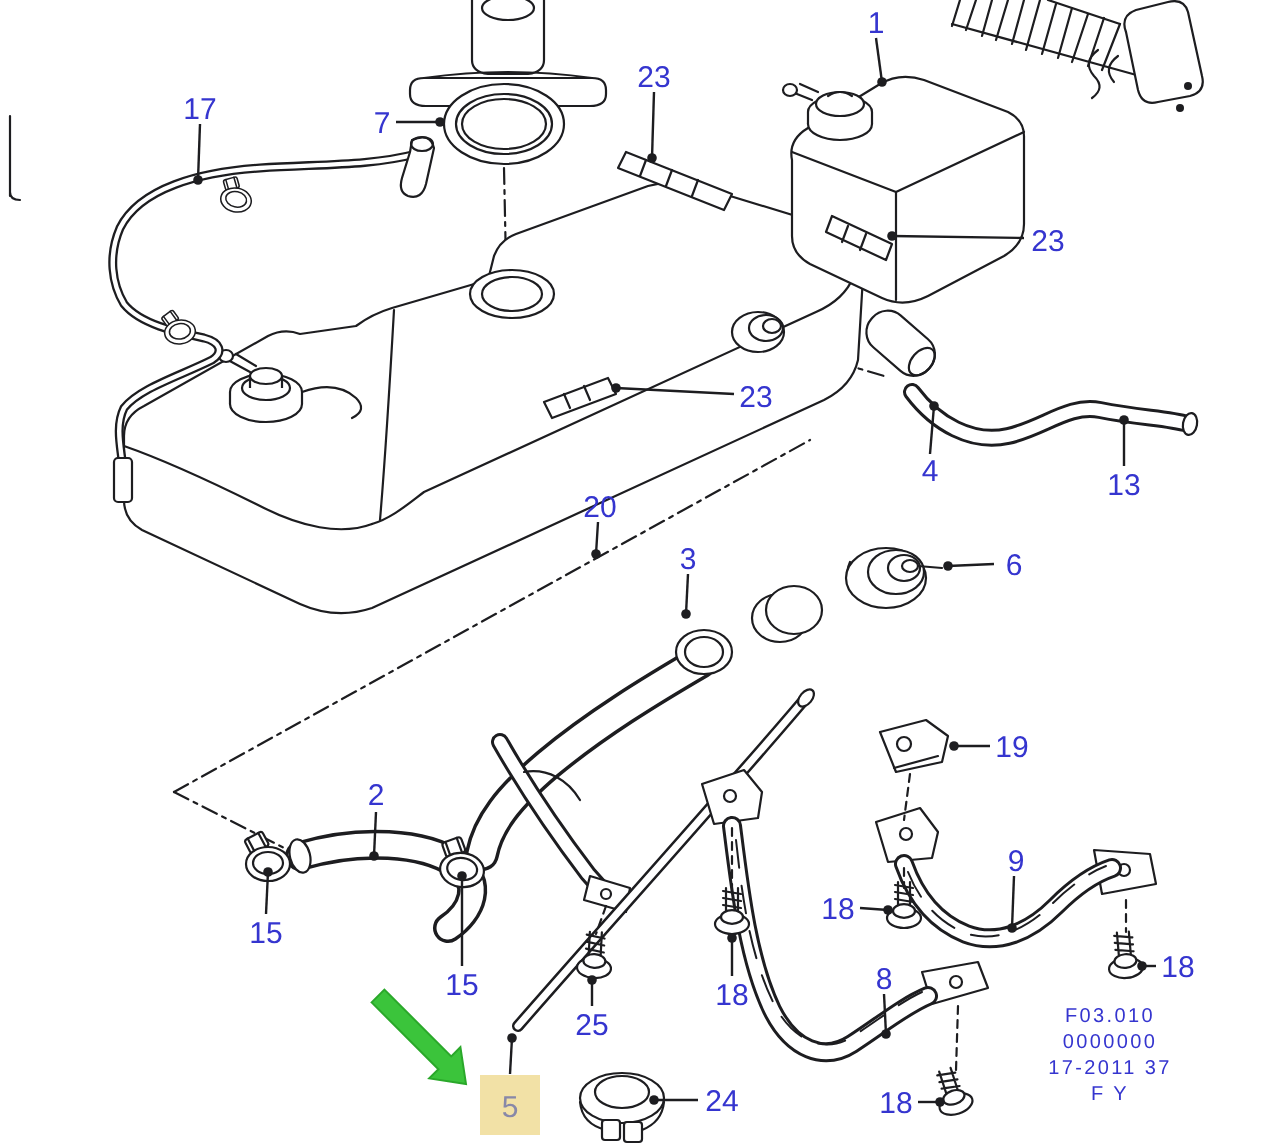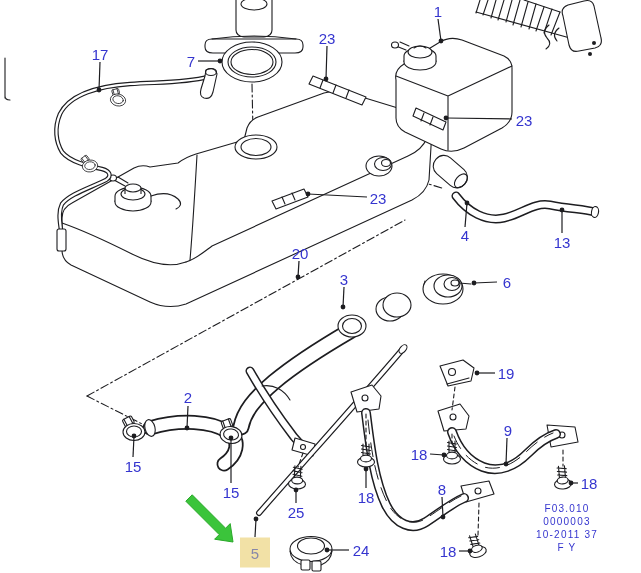--- a/index.html
+++ b/index.html
@@ -10,21 +10,21 @@
   .lnf{fill:#fff;stroke:var(--line);stroke-width:1.1;stroke-linejoin:round;}
   .t-o{fill:none;stroke:var(--line);stroke-linecap:round;}
   .t-i{fill:none;stroke:#fff;stroke-linecap:round;}
   .dashdot{stroke-dasharray:8 3 2 3;}
   .dash{stroke-dasharray:4 3;}
   .slot{stroke-dasharray:14 9;stroke-width:1;}
   .leader{stroke:var(--line);stroke-width:1.2;}
   .leader-dot{fill:var(--line);}
   .callout-text{font:400 15px "Liberation Sans",sans-serif;fill:var(--callout);text-anchor:middle;}
   .callout-text.muted{fill:var(--hl-text);}
-  .stamp{position:absolute;left:502px;top:502px;width:130px;text-align:center;
+  .stamp{position:absolute;left:490px;top:502px;width:130px;text-align:center;
          color:var(--callout);font-size:10px;line-height:13px;letter-spacing:1.2px;}
 </style>
 </head>
 <body style="background: rgb(255, 255, 255);">
 
 <svg width="641" height="573" viewBox="0 0 641 573">
   <defs>
     <g id="bolt">
       <path class="ln" d="M-3,-18 L-3,-6 M3,-18 L3,-6 M-4.5,-16.5 L4.5,-15 M-4.5,-13 L4.5,-11.5 M-4.5,-9.5 L4.5,-8"></path>
       <ellipse class="lnf" cx="0" cy="0" rx="8.5" ry="5"></ellipse>
@@ -350,16 +350,16 @@
       <g>
         <line x1="349" y1="550" x2="327" y2="550" class="leader"></line>
         <circle cx="327" cy="550" r="2.4" class="leader-dot"></circle>
         <text x="361" y="555.5" class="callout-text">24</text>
       </g>
     </g>
 </svg>
 
 <div class="stamp">
   <div>F03.010</div>
-  <div>0000003</div>
-  <div>10-2011 37</div>
+  <div>0000000</div>
+  <div>17-2011 37</div>
   <div>F Y</div>
 </div>
 
 </body></html>

